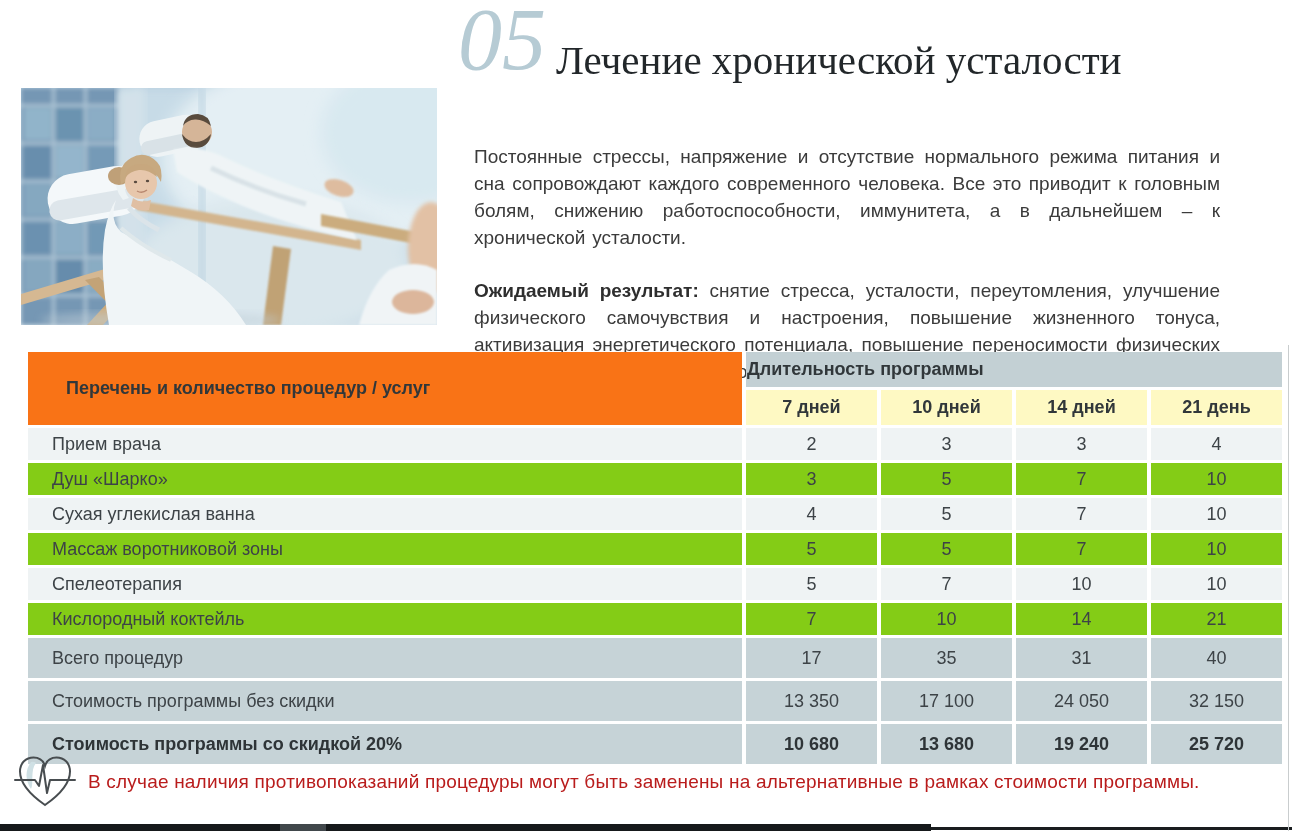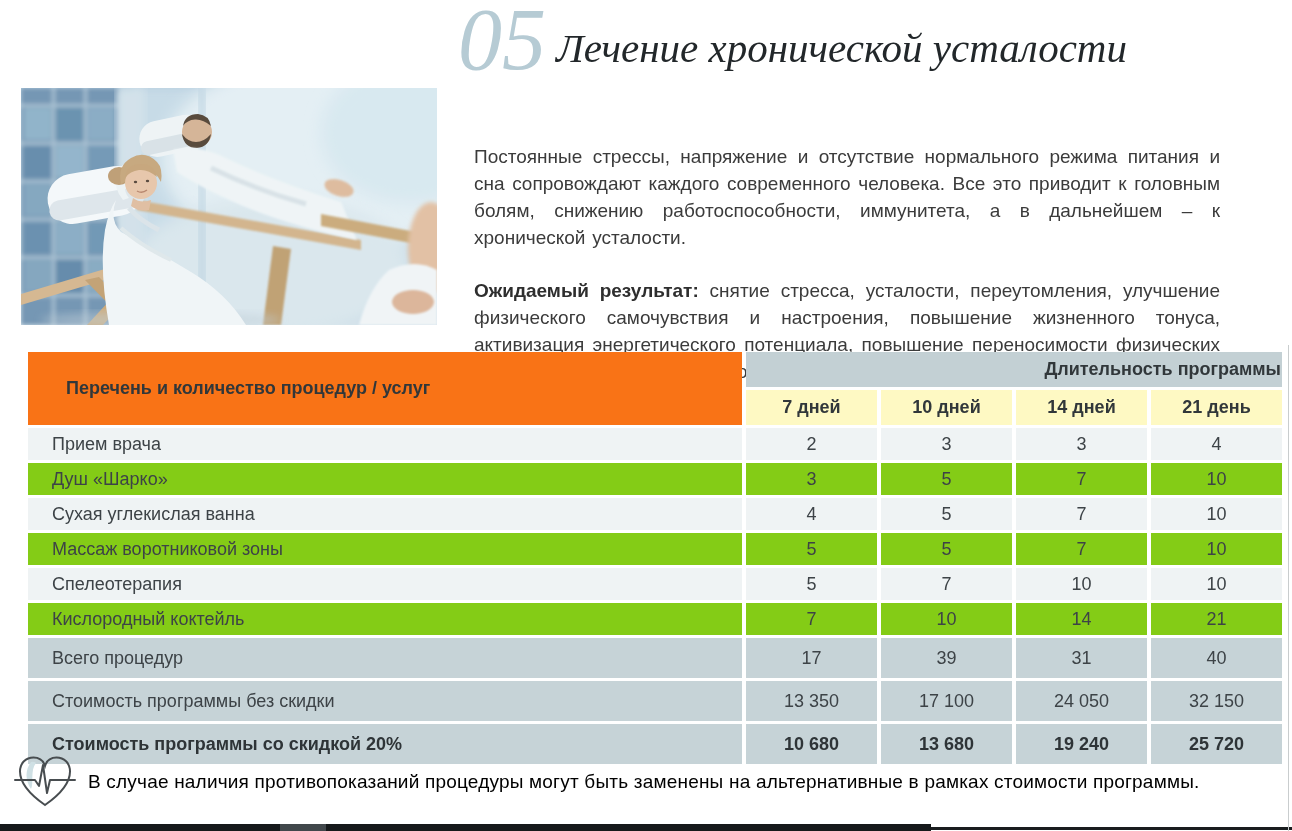--- a/index.html
+++ b/index.html
@@ -6,52 +6,52 @@
   .page{position:relative;width:1292px;height:831px;background:#ffffff;overflow:hidden;
         font-family:"Liberation Sans",sans-serif;color:#3a3a3a;}
 
   
   .photo{position:absolute;left:21px;top:88px;width:416px;height:237px;}
 
   
   .big-num{position:absolute;left:458px;top:-6px;width:110px;
            font-family:"Liberation Serif",serif;font-style:italic;
            font-size:88px;line-height:92px;color:#b6cbd4;}
-  .title{position:absolute;left:556px;top:24px;width:700px;
-         font-family:"Liberation Serif",serif;font-style:italic;
+  .title{position:absolute;left:556px;top:36px;width:700px;
+         font-family:"Liberation Serif",serif;
          font-size:41px;line-height:49px;color:#22272a;}
 
   
   .bodytext{position:absolute;left:458px;top:127px;width:778px;
             font-size:19px;line-height:27px;color:#3b3b3b;
             text-align:justify;word-spacing:1.5px;}
   .bodytext p{margin:16px;}
   .bodytext p.second{margin-top:26px;}
   .bold{font-weight:bold;color:#2e2e2e;}
 
   
   .tbl-wrap{position:absolute;left:28px;top:352px;}
   table{border-collapse:separate;border-spacing:4px 3px;margin:-3px -4px;}
   th,td{font-size:18px;vertical-align:middle;}
   th{font-weight:bold;color:#31373a;}
   td{color:#3d4347;}
   .left-head{background:#f97316;text-align:left;padding-left:38px;width:675px;}
-  .dur-head{background:#c3d0d4;text-align:right;height:33px;}
+  .dur-head{background:#c3d0d4;text-align:left;height:33px;}
   .dur-sub{background:#fef9c3;text-align:center;width:129px;height:33px;}
   td.c-label{text-align:left;padding-left:24px;height:30px;}
   td.c-val{text-align:center;height:30px;}
   tr.row-light td{background:#eff3f4;}
   tr.row-med td{background:#84cc16;}
   tr.row-sum td{background:#c6d3d7;height:38px;}
   tr.row-sum-bold td{background:#c6d3d7;height:38px;font-weight:bold;color:#2e3437;}
 
   
   .note{position:absolute;left:14px;top:753px;display:flex;align-items:center;gap:12px;}
   .note-icon{width:62px;height:58px;flex:0 0 auto;}
-  .note-text{font-size:19px;color:#000000;letter-spacing:.2px;}
+  .note-text{font-size:19px;color:#b91c1c;letter-spacing:.2px;}
 
   
   .bar-main{position:absolute;left:0;top:824px;width:931px;height:7px;background:#16191b;}
   .bar-seg{position:absolute;left:280px;top:824px;width:46px;height:7px;background:#41474b;}
   .bar-thin{position:absolute;left:931px;top:827px;width:361px;height:3px;background:#1a1d1f;}
   .edge-line{position:absolute;left:1288px;top:345px;width:1px;height:486px;background:#c9cdce;}
 </style>
 </head>
 <body>
 
@@ -224,21 +224,21 @@
         <tr class="row-med">
           <td class="c-label">Кислородный коктейль</td>
           <td class="c-val">7</td>
           <td class="c-val">10</td>
           <td class="c-val">14</td>
           <td class="c-val">21</td>
         </tr>
         <tr class="row-sum">
           <td class="c-label">Всего процедур</td>
           <td class="c-val">17</td>
-          <td class="c-val">39</td>
+          <td class="c-val">35</td>
           <td class="c-val">31</td>
           <td class="c-val">40</td>
         </tr>
         <tr class="row-sum">
           <td class="c-label">Стоимость программы без скидки</td>
           <td class="c-val">13 350</td>
           <td class="c-val">17 100</td>
           <td class="c-val">24 050</td>
           <td class="c-val">32 150</td>
         </tr>

